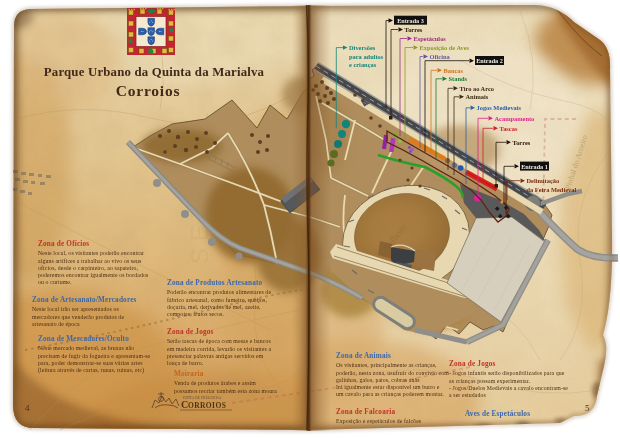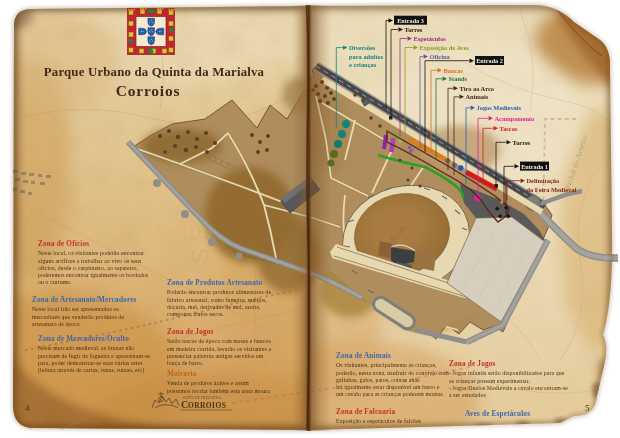--- a/index.html
+++ b/index.html
@@ -606,21 +606,21 @@
 <div class="tb" style="left:167px;top:268px;width:120px">
 <h4 class="hblue">Zona de Produtos Artesanato</h4>
 Poderão encontrar produtos alimentares de<br>fábrico artesanal, como fumeiro, queijos,<br>doçaria, mel, derivados de mel, azeite,<br>compotas, frutos secos.
 </div>
 
 <div class="tb" style="left:167px;top:317px;width:120px">
 <h4 class="hred">Zona de Jogos</h4>
 Serão tascas de época com mesas e bancos<br>em madeira corrida, levarão os visitantes a<br>presenciar palavras antigas servidos em<br>louça de barro.
 </div>
 
-<div class="tb" style="left:167px;top:359px;width:120px">
+<div class="tb" style="left:174px;top:359px;width:120px">
 <h4 class="horange">Moiraria</h4>
 Venda de produtos árabes e assim<br>possamos recriar também esta zona moura
 </div>
 
 <div class="tb" style="left:336px;top:341px;width:132px">
 <h4 class="hblue">Zona de Animais</h4>
 Os visitantes, principalmente as crianças,<br>poderão, nesta zona, usufruir do convívio com<br>galinhas, galos, patos, cobras anãs<br>Irá igualmente estar disponível um burro e<br>um cavalo para as crianças poderem montar.
 </div>
 
 <div class="tb" style="left:336px;top:397px;width:132px">

